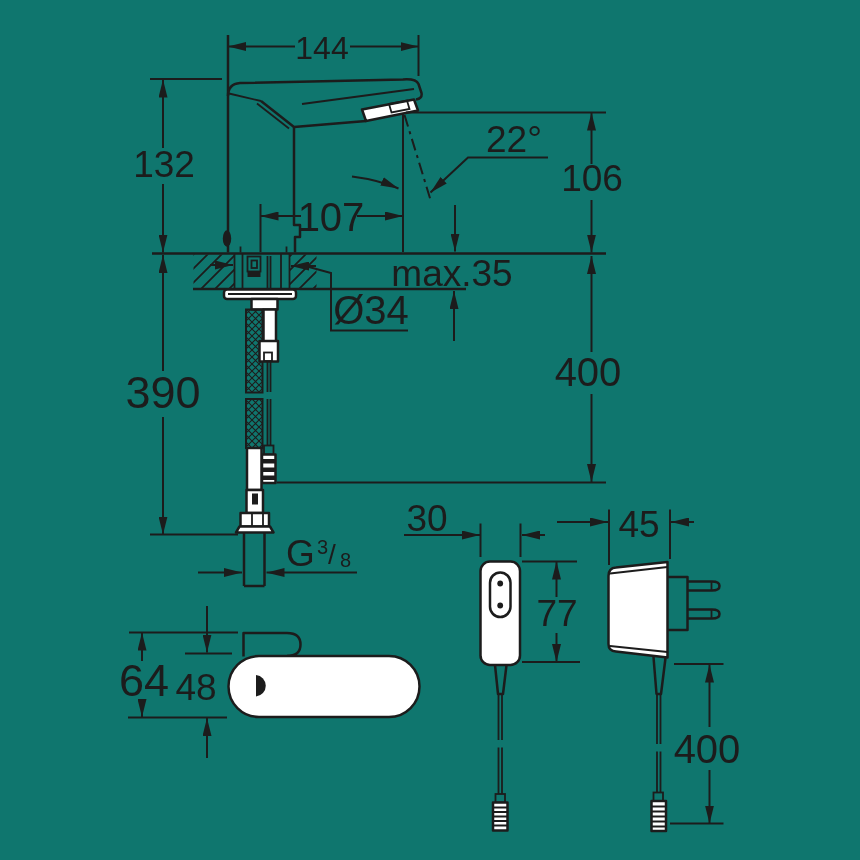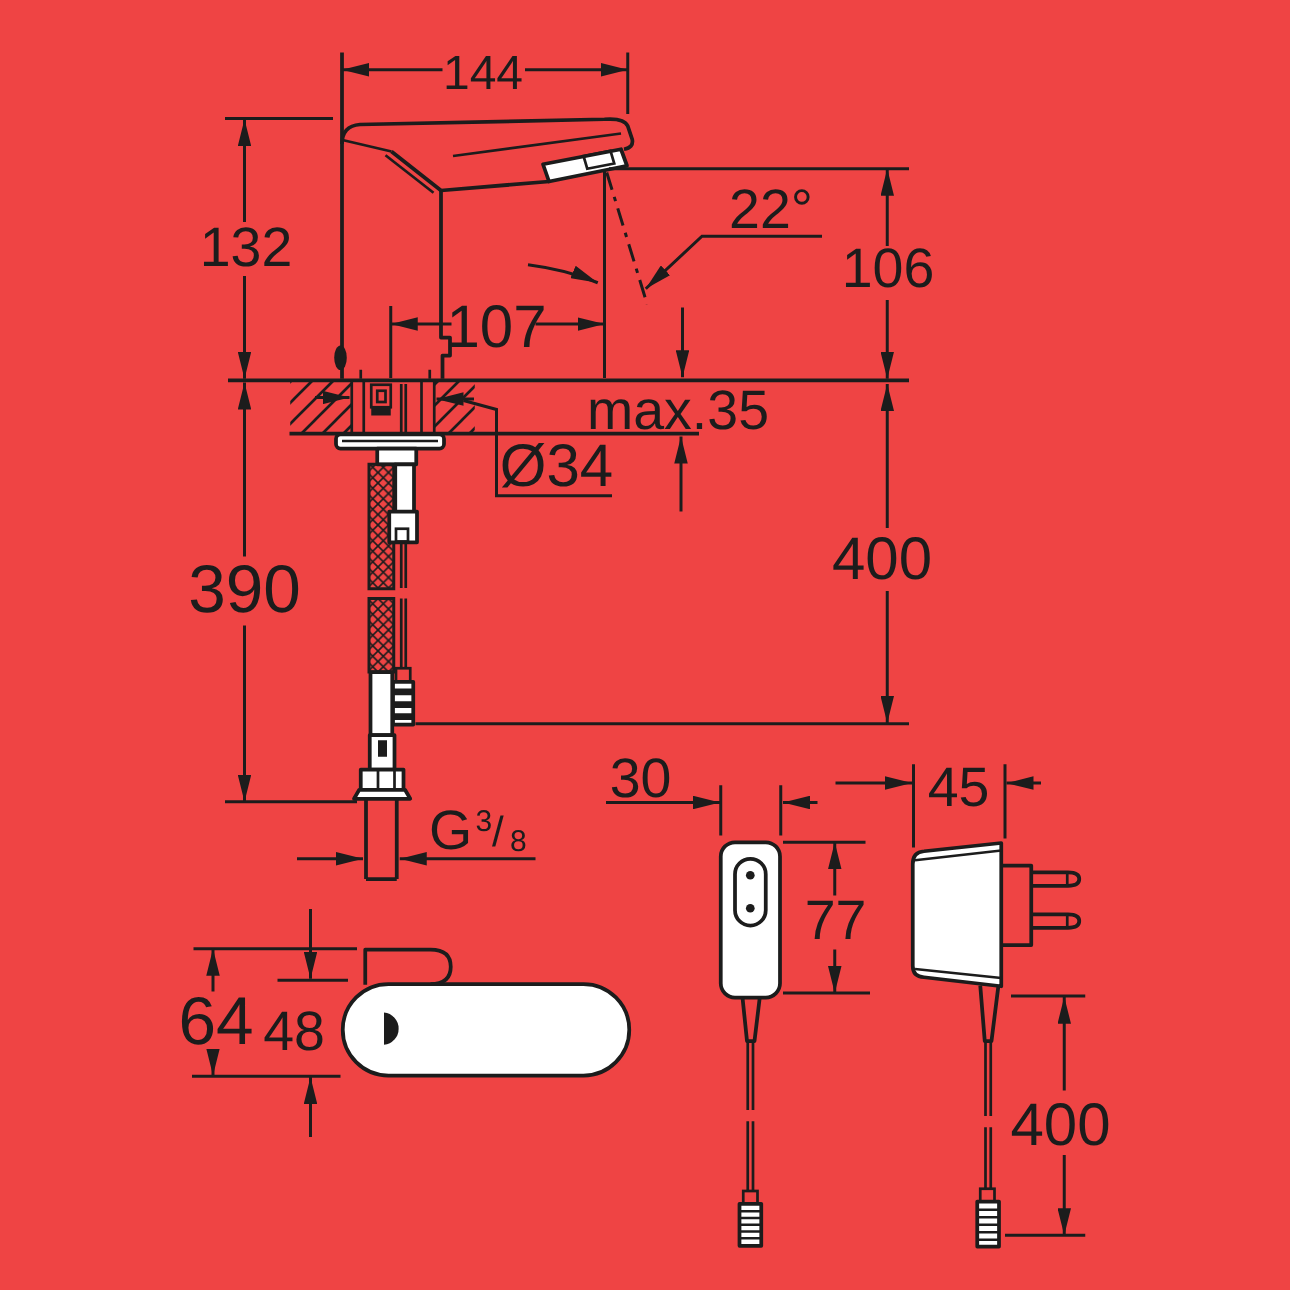--- a/index.html
+++ b/index.html
@@ -1,16 +1,16 @@
 <!DOCTYPE html>
 <html><head>
 <meta charset="utf-8">
 <style>
   html,body{margin:0;padding:0;background:#fff;}
-  .canvas{position:relative;width:860px;height:860px;background:#ef4444;overflow:hidden;
+  .canvas{position:relative;width:860px;height:860px;background:#0f766e;overflow:hidden;
           font-family:"Liberation Sans","DejaVu Sans",sans-serif;}
   svg{position:absolute;inset:0;}
   svg text{fill:#1c1c1c;}
   .obj{stroke:#1c1c1c;stroke-width:2.5;fill:none;stroke-linejoin:round;}
   .obj-thin{stroke:#1c1c1c;stroke-width:1.8;fill:none;}
   .objw{stroke:#1c1c1c;stroke-width:2.5;fill:#fff;stroke-linejoin:round;}
   .dim{stroke:#1c1c1c;stroke-width:2;fill:none;}
   .blk{fill:#1c1c1c;stroke:none;}
   .t{font-size:37px;}
   .t-sm{font-size:32px;}

